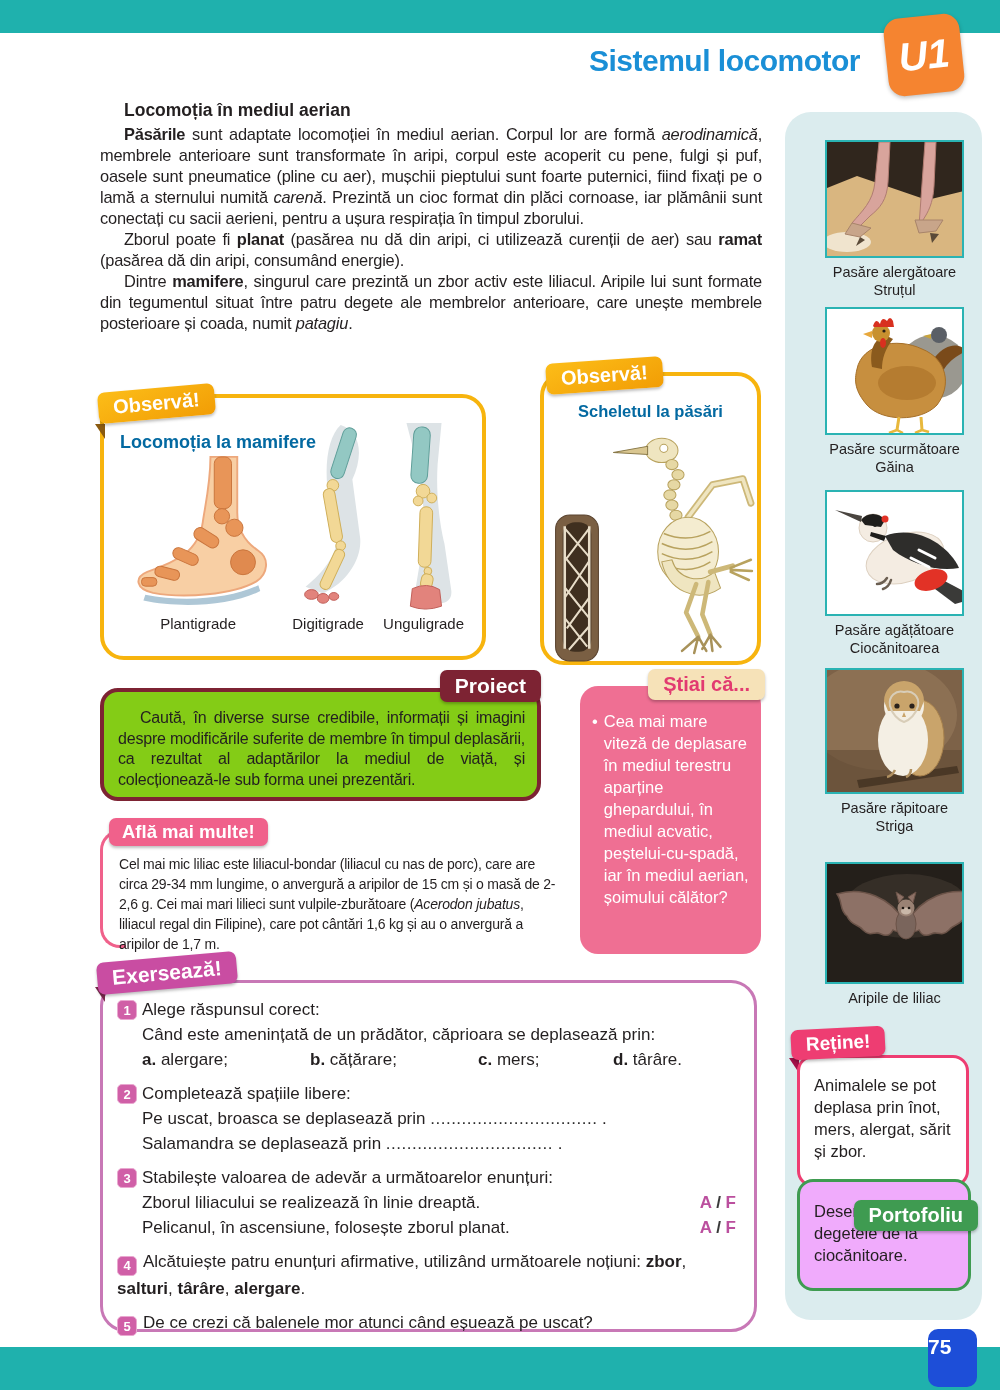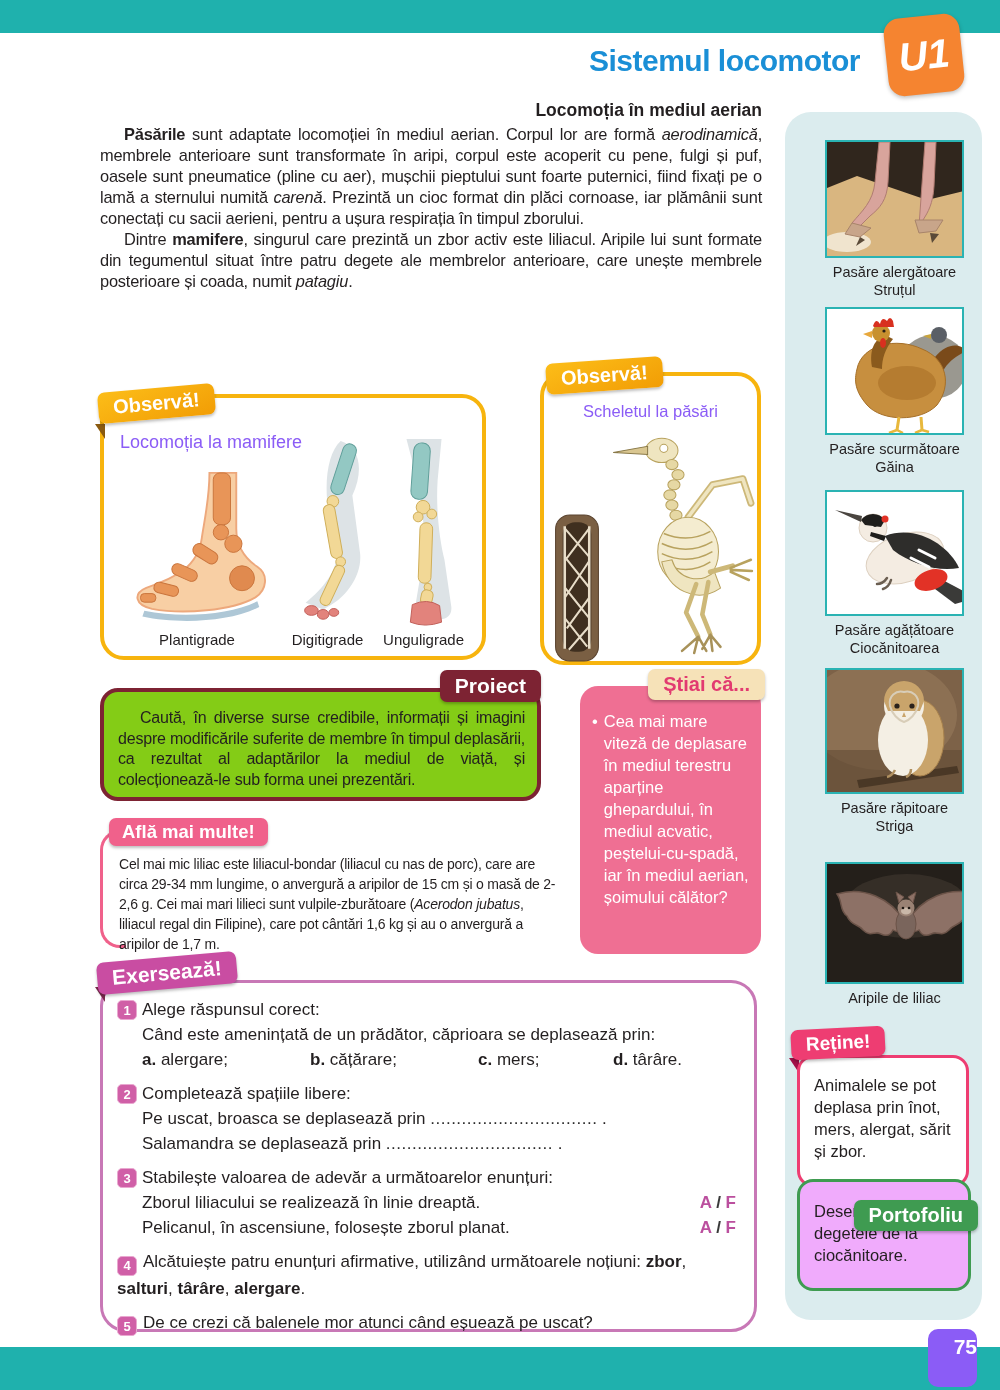--- a/index.html
+++ b/index.html
@@ -14,41 +14,41 @@
   .header-title { position:absolute; left:0; top:44px; width:860px; text-align:right;
     font-size:30px; font-weight:700; color:#1a8fd6; letter-spacing:-0.5px; }
 
   .u1-badge { position:absolute; left:886px; top:16px; width:76px; height:78px;
     background:#f58430; border-radius:16px; transform:rotate(-6deg);
     display:flex; align-items:center; justify-content:center;
     box-shadow:0 2px 4px rgba(0,0,0,.25); }
   .u1-badge span { color:#fff; font-size:40px; font-weight:700; font-style:italic; }
 
   .main-col { position:absolute; left:100px; top:100px; width:662px; }
-  .intro-heading { font-size:17.5px; font-weight:700; margin:0 0 3px 24px;text-align:right; }
+  .intro-heading { font-size:17.5px; font-weight:700; margin:0 0 3px 24px; }
   .main-col p { font-size:16.4px; line-height:21px; text-align:justify;
     text-indent:24px; letter-spacing:-0.2px; }
   .b { font-weight:700; } .i { font-style:italic; }
 
   
   .tab { position:absolute; color:#fff; font-weight:700; white-space:nowrap;
     padding:4px 15px; border-radius:7px; box-shadow:0 2px 3px rgba(0,0,0,.25); z-index:5; }
 
   
   .ob1 { position:absolute; left:100px; top:394px; width:386px; height:266px;
     border:4px solid #f7b40e; border-radius:24px; background:#fff; }
   .ob1 .tab, .ob2 .tab { background:linear-gradient(160deg,#fcbd18,#f29d05); font-size:20px; }
   .ob1 .tab { left:-6px; top:-10px; transform:rotate(-5deg); }
   .fold { position:absolute; width:10px; height:15px; background:#8a5a10;
     clip-path:polygon(0 0,100% 0,100% 100%); }
   .ob1 .fold { left:-9px; top:26px; }
-  .ob-heading { color:#8b5cf6; font-size:18px; font-weight:400; }
+  .ob-heading { color:#0369a1; font-size:18px; font-weight:700; }
   .ob1 .ob-heading { margin:34px 0 0 16px; }
-  .ob1 .figs { position:absolute; left:10px; right:10px; bottom:8px;
-    display:flex; justify-content:space-between; align-items:flex-end; padding:0 8px; }
+  .ob1 .figs { position:absolute; left:10px; right:10px; bottom:24px;
+    display:flex; justify-content:flex-end; align-items:flex-end; padding:0 8px;gap:12px; }
   .diagram-fig { display:flex; flex-direction:column; align-items:center; }
   .diagram-fig figcaption { font-size:15px; margin-top:2px; }
 
   
   .ob2 { position:absolute; left:540px; top:372px; width:221px; height:293px;
     border:4px solid #f7b40e; border-radius:24px; background:#fff; }
   .ob2 .tab { left:2px; top:-16px; transform:rotate(-4deg); }
   .ob2 .ob-heading { text-align:center; font-size:16.5px; margin-top:26px; }
   .ob2 .skeleton-wrap { position:absolute; right:2px; top:44px; }
   .ob2 .bone-wrap { position:absolute; left:10px; top:138px; }
@@ -109,39 +109,40 @@
     padding:16px 8px 0 14px; font-size:16.5px; line-height:22px; }
   .retine-tab { left:6px; top:916px; background:#ee3d72; font-size:19px; transform:rotate(-3deg); }
   .retine-fold { left:4px; top:946px; background:#a31048; }
 
   .porto-box { position:absolute; left:12px; top:1067px; width:174px; height:112px;
     border:3px solid #3f9b51; border-radius:16px; background:#f0abfc;
     padding:18px 8px 0 14px; font-size:16.5px; line-height:22px; }
   .porto-tab { right:4px; top:1088px; background:#3f9b51; font-size:20px; }
 
   .page-tab { position:absolute; left:928px; top:1329px; width:49px; height:58px;
-    background:#8b5cf6; border-radius:10px; text-align:right; }
+    background:#1d4ed8; border-radius:10px; text-align:left; }
   .page-tab span { color:#fff; font-size:21px; font-weight:700; line-height:36px; }
 </style>
 </head>
 <body>
 
 <div class="page">
 
   <div class="bar top"></div>
 
   <div class="header-title">Sistemul locomotor</div>
 
   <div class="u1-badge">
     <span>U1</span>
   </div>
 
   <div class="main-col">
     <h3 class="intro-heading">Locomoția în mediul aerian</h3>
     <p><span class="b">Păsările</span><span> sunt adaptate locomoției în mediul aerian. Corpul lor are formă </span><span class="i">aerodinamică</span><span>, membrele anterioare sunt transformate în aripi, corpul este acoperit cu pene, fulgi și puf, oasele sunt pneumatice (pline cu aer), mușchii pieptului sunt foarte puternici, fiind fixați pe o lamă a sternului numită </span><span class="i">carenă</span><span>. Prezintă un cioc format din plăci cornoase, iar plămânii sunt conectați cu sacii aerieni, pentru a ușura respirația în timpul zborului.</span></p>
+    <p><span>Zborul poate fi </span><span class="b">planat</span><span> (pasărea nu dă din aripi, ci utilizează curenții de aer) sau </span><span class="b">ramat</span><span> (pasărea dă din aripi, consumând energie).</span></p>
     <p><span>Dintre </span><span class="b">mamifere</span><span>, singurul care prezintă un zbor activ este liliacul. Aripile lui sunt formate din tegumentul situat între patru degete ale membrelor anterioare, care unește membrele posterioare și coada, numit </span><span class="i">patagiu</span><span>.</span></p>
   </div>
 
   <div class="ob1">
     <div class="tab">Observă!</div>
     <div class="fold"></div>
     <h4 class="ob-heading">Locomoția la mamifere</h4>
     <div class="figs">
       <figure class="diagram-fig">
         <svg width="150" height="158" viewBox="0 0 150 165">

